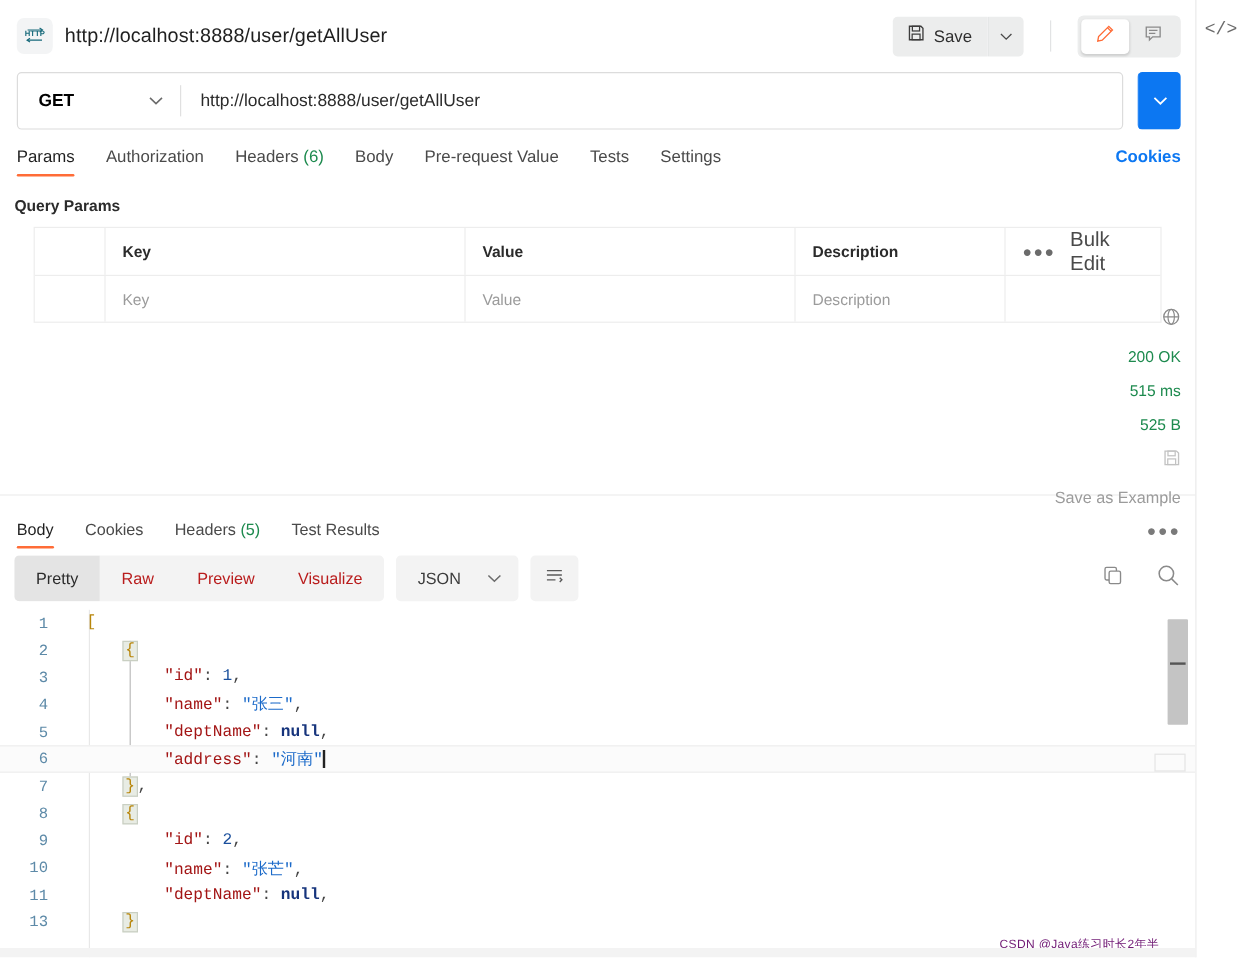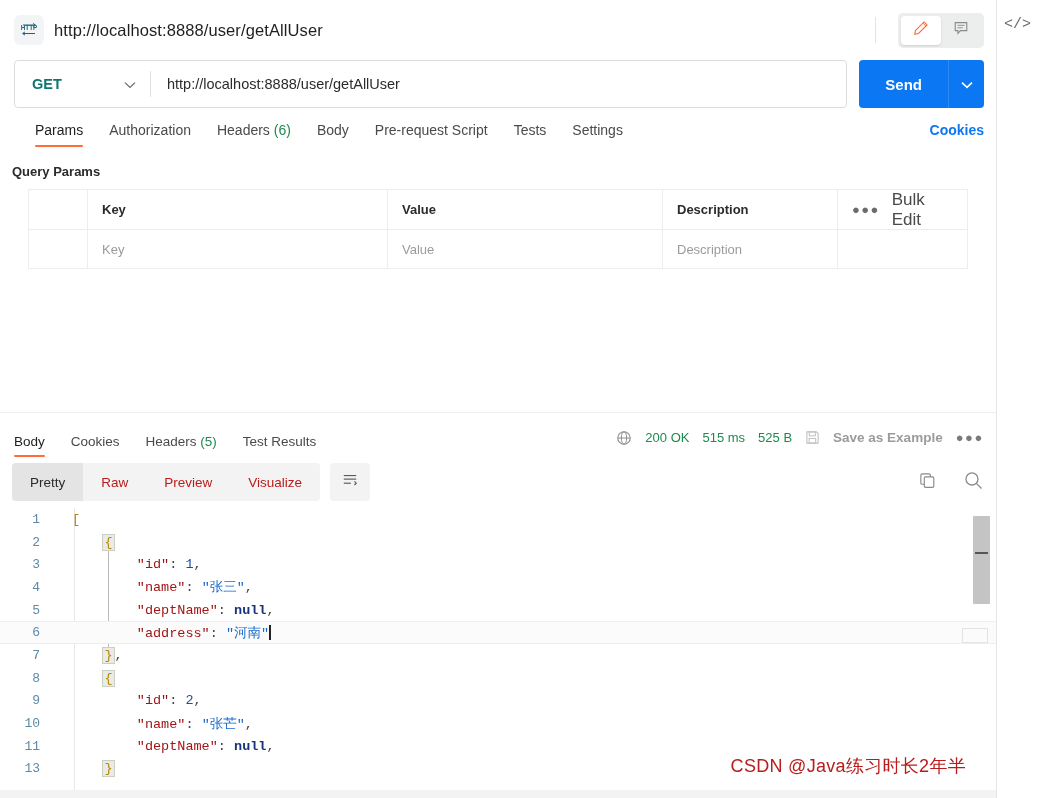--- a/index.html
+++ b/index.html
@@ -57,41 +57,41 @@
   
   .urlrow { display: flex; align-items: center; padding: 0 12px 0 14px; gap: 12px; }
   .url-wrap {
     flex: 1 1 auto; height: 48px; border: 1px solid #dcdcdc; border-radius: 4px;
     display: flex; align-items: center; background: #fff;
   }
   .method {
     width: 135px; height: 100%; display: flex; align-items: center;
     justify-content: space-between; padding: 0 14px 0 17px; cursor: pointer;
   }
-  .method-name { font-size: 14.5px; font-weight: bold; color: #0f766e; }
+  .method-name { font-size: 14.5px; font-weight: bold; color: #000000; }
   .url-div { width: 1px; height: 26px; background: #e0e0e0; }
   .url-input {
     flex: 1 1 auto; border: none; outline: none; height: 100%;
     font-size: 14.5px; color: #2b2b2b; padding: 0 16px;
     font-family: "Liberation Sans", sans-serif; background: transparent;
   }
   .send-group { display: flex; height: 48px; border-radius: 4px; overflow: hidden; }
   .send-btn {
     background: #0c77f2; border: none; color: #fff; font-size: 15px; font-weight: bold;
     padding: 0 26px; cursor: pointer;
   }
   .send-caret {
     background: #0c77f2; width: 36px; display: flex; align-items: center;
     justify-content: center; cursor: pointer; border-left: 1px solid #2e8bf5;
   }
 
   
   .req-tabs {
     display: flex; align-items: center; gap: 0;
-    padding: 14px 12px 0 12px; position: relative; margin-left: 21px;
+    padding: 14px 12px 0 12px; position: relative;
   }
   .rtab {
     font-size: 14px; color: #4a4a4a; padding: 0 13px 9px 13px;
     cursor: pointer; position: relative; white-space: nowrap;
   }
   .rtab:first-child { padding-left: 0; margin-left: 2px; }
   .rtab.active { color: #1f1f1f; }
   .rtab.active::after {
     content: ""; position: absolute; left: 0; right: 13px; bottom: 0;
     height: 2.5px; background: #ff6c37; border-radius: 2px;
@@ -130,23 +130,23 @@
     font-size: 13.5px; color: #4a4a4a; padding: 0 13px 8px 13px;
     cursor: pointer; position: relative;
   }
   .restab:first-child { padding-left: 0; margin-left: 2px; }
   .restab.active { color: #1f1f1f; }
   .restab.active::after {
     content: ""; position: absolute; left: 0; right: 13px; bottom: 0;
     height: 2.5px; background: #ff6c37; border-radius: 2px;
   }
   .restab .cnt { color: #1d8a4e; }
-  .resp-meta { margin-left: auto; display: flex; align-items: flex-start; gap: 13px; padding-bottom: 7px; }
+  .resp-meta { margin-left: auto; display: flex; align-items: flex-end; gap: 13px; padding-bottom: 7px; flex-direction: column; }
   .meta-green { font-size: 13px; color: #1d8a4e; }
-  .meta-grey { font-size: 13.5px; color: #9b9b9b; font-weight: bold; }
+  .meta-grey { font-size: 13.5px; color: #9b9b9b; }
   .meta-dots { letter-spacing: 1.6px; color: #7a7a7a; font-size: 13px; cursor: pointer; }
 
   
   .viewbar {
     position: absolute; top: 461px; left: 12px; width: 972px; height: 42px;
     display: flex; align-items: center; gap: 10px;
   }
   .vseg { display: flex; background: #f3f3f3; border-radius: 4px; overflow: hidden; height: 38px; }
   .vseg-item {
     display: flex; align-items: center; padding: 0 18px;
@@ -202,22 +202,22 @@
   }
   .code-scroll::after {
     content: ""; position: absolute; left: 2px; right: 2px; top: 36px;
     height: 2px; background: #555;
   }
   .fold-box {
     position: absolute; right: 8px; top: 120px; width: 26px; height: 15px;
     border: 1px solid #e4e4e4;
   }
   .watermark {
-    position: absolute; right: 30px; bottom: 20px; font-size: 18px;
-    color: #b91c1c; letter-spacing: .3px; pointer-events: none;
+    position: absolute; right: 30px; bottom: 4px; font-size: 10px;
+    color: #701a75; letter-spacing: .3px; pointer-events: none;
   }
   .bottom-strip {
     position: absolute; bottom: 0; left: 0; width: 996px; height: 8px; background: #f3f3f3;
   }
 </style>
 </head>
 <body>
 
 <div class="app">
   <div class="main-col">
@@ -228,20 +228,39 @@
           <text x="10" y="10" font-size="6.4" font-family="Liberation Sans, sans-serif" fill="#16697a" text-anchor="middle" font-weight="bold">HTTP</text>
           <line x1="4" y1="5" x2="16" y2="5" stroke="#16697a" stroke-width="1"></line>
           <line x1="4" y1="13.5" x2="16" y2="13.5" stroke="#16697a" stroke-width="1"></line>
           <path d="M14 3.4 L16.4 5 L14 6.6" fill="none" stroke="#16697a" stroke-width="1"></path>
           <path d="M6 11.9 L3.6 13.5 L6 15.1" fill="none" stroke="#16697a" stroke-width="1"></path>
         </svg>
       </div>
       <div class="req-title">http://localhost:8888/user/getAllUser</div>
       <div class="topbar-spacer"></div>
 
+      <div class="save-group">
+        <div class="save-btn">
+          <span>
+            <svg width="15" height="15" viewBox="0 0 16 16">
+              <path d="M2 2h10.2L14 3.8V14H2V2z" fill="none" stroke="#3d3d3d" stroke-width="1.2"></path>
+              <rect x="4.6" y="2" width="6.4" height="4.2" fill="none" stroke="#3d3d3d" stroke-width="1.1"></rect>
+              <rect x="4.4" y="9" width="7" height="5" fill="none" stroke="#3d3d3d" stroke-width="1.1"></rect>
+            </svg>
+          </span>
+          <span class="lbl">Save</span>
+        </div>
+        <div class="save-caret">
+          <span>
+            <svg width="11" height="7" viewBox="0 0 12 8">
+                <path d="M1 1.6L6 6.4l5-4.8" fill="none" stroke="#4a4a4a" stroke-width="1.3"></path>
+              </svg>
+          </span>
+        </div>
+      </div>
 
       <div class="vdiv"></div>
 
       <div class="seg-group">
         <div class="seg active">
           <span>
             <svg width="16" height="16" viewBox="0 0 18 18">
               <path d="M12.4 2.2l3.4 3.4L6.2 15.2 2 16l.8-4.2z" fill="none" stroke="#ff6c37" stroke-width="1.25"></path>
               <line x1="11.2" y1="3.5" x2="14.5" y2="6.8" stroke="#ff6c37" stroke-width="1.1"></line>
             </svg>
@@ -266,37 +285,36 @@
           <span>
             <svg width="12" height="8" viewBox="0 0 12 8">
                 <path d="M1 1.6L6 6.4l5-4.8" fill="none" stroke="#6b6b6b" stroke-width="1.3"></path>
               </svg>
           </span>
         </div>
         <div class="url-div"></div>
         <input class="url-input" type="text" value="http://localhost:8888/user/getAllUser" style="">
       </div>
       <div class="send-group">
-        <button class="send-btn">Send</button>
         <div class="send-caret">
           <span>
             <svg width="12" height="8" viewBox="0 0 12 8">
                 <path d="M1 1.6L6 6.4l5-4.8" fill="none" stroke="#ffffff" stroke-width="1.5"></path>
               </svg>
           </span>
         </div>
       </div>
     </div>
 
     <div class="req-tabs" id="reqTabs">
         <div class="rtab active">Params</div>
         <div class="rtab">Authorization</div>
         <div class="rtab">Headers<span class="cnt"> (6)</span></div>
         <div class="rtab">Body</div>
-        <div class="rtab">Pre-request Script</div>
+        <div class="rtab">Pre-request Value</div>
         <div class="rtab">Tests</div>
         <div class="rtab">Settings</div>
         <div class="cookies-link">Cookies</div>
       </div>
 
     <div class="qp-title">Query Params</div>
 
     <div class="ptable">
       <div class="prow hrow">
         <div class="pcell c-check"></div>
@@ -348,20 +366,28 @@
       </div>
     </div>
 
     <div class="viewbar">
       <div class="vseg" id="viewModes">
           <div class="vseg-item active">Pretty</div>
           <div class="vseg-item">Raw</div>
           <div class="vseg-item">Preview</div>
           <div class="vseg-item">Visualize</div>
         </div>
+      <div class="vjson">
+        <span class="lbl">JSON</span>
+        <span>
+          <svg width="12" height="8" viewBox="0 0 12 8">
+              <path d="M1 1.6L6 6.4l5-4.8" fill="none" stroke="#6b6b6b" stroke-width="1.3"></path>
+            </svg>
+        </span>
+      </div>
       <div class="vwrap">
         <span>
           <svg width="18" height="16" viewBox="0 0 20 18">
             <line x1="3" y1="4" x2="17" y2="4" stroke="#5a5a5a" stroke-width="1.3"></line>
             <line x1="3" y1="8" x2="17" y2="8" stroke="#5a5a5a" stroke-width="1.3"></line>
             <line x1="3" y1="12.6" x2="11" y2="12.6" stroke="#5a5a5a" stroke-width="1.3"></line>
             <path d="M15 10.6l2 2-2 2" fill="none" stroke="#5a5a5a" stroke-width="1.3"></path>
           </svg>
         </span>
       </div>

